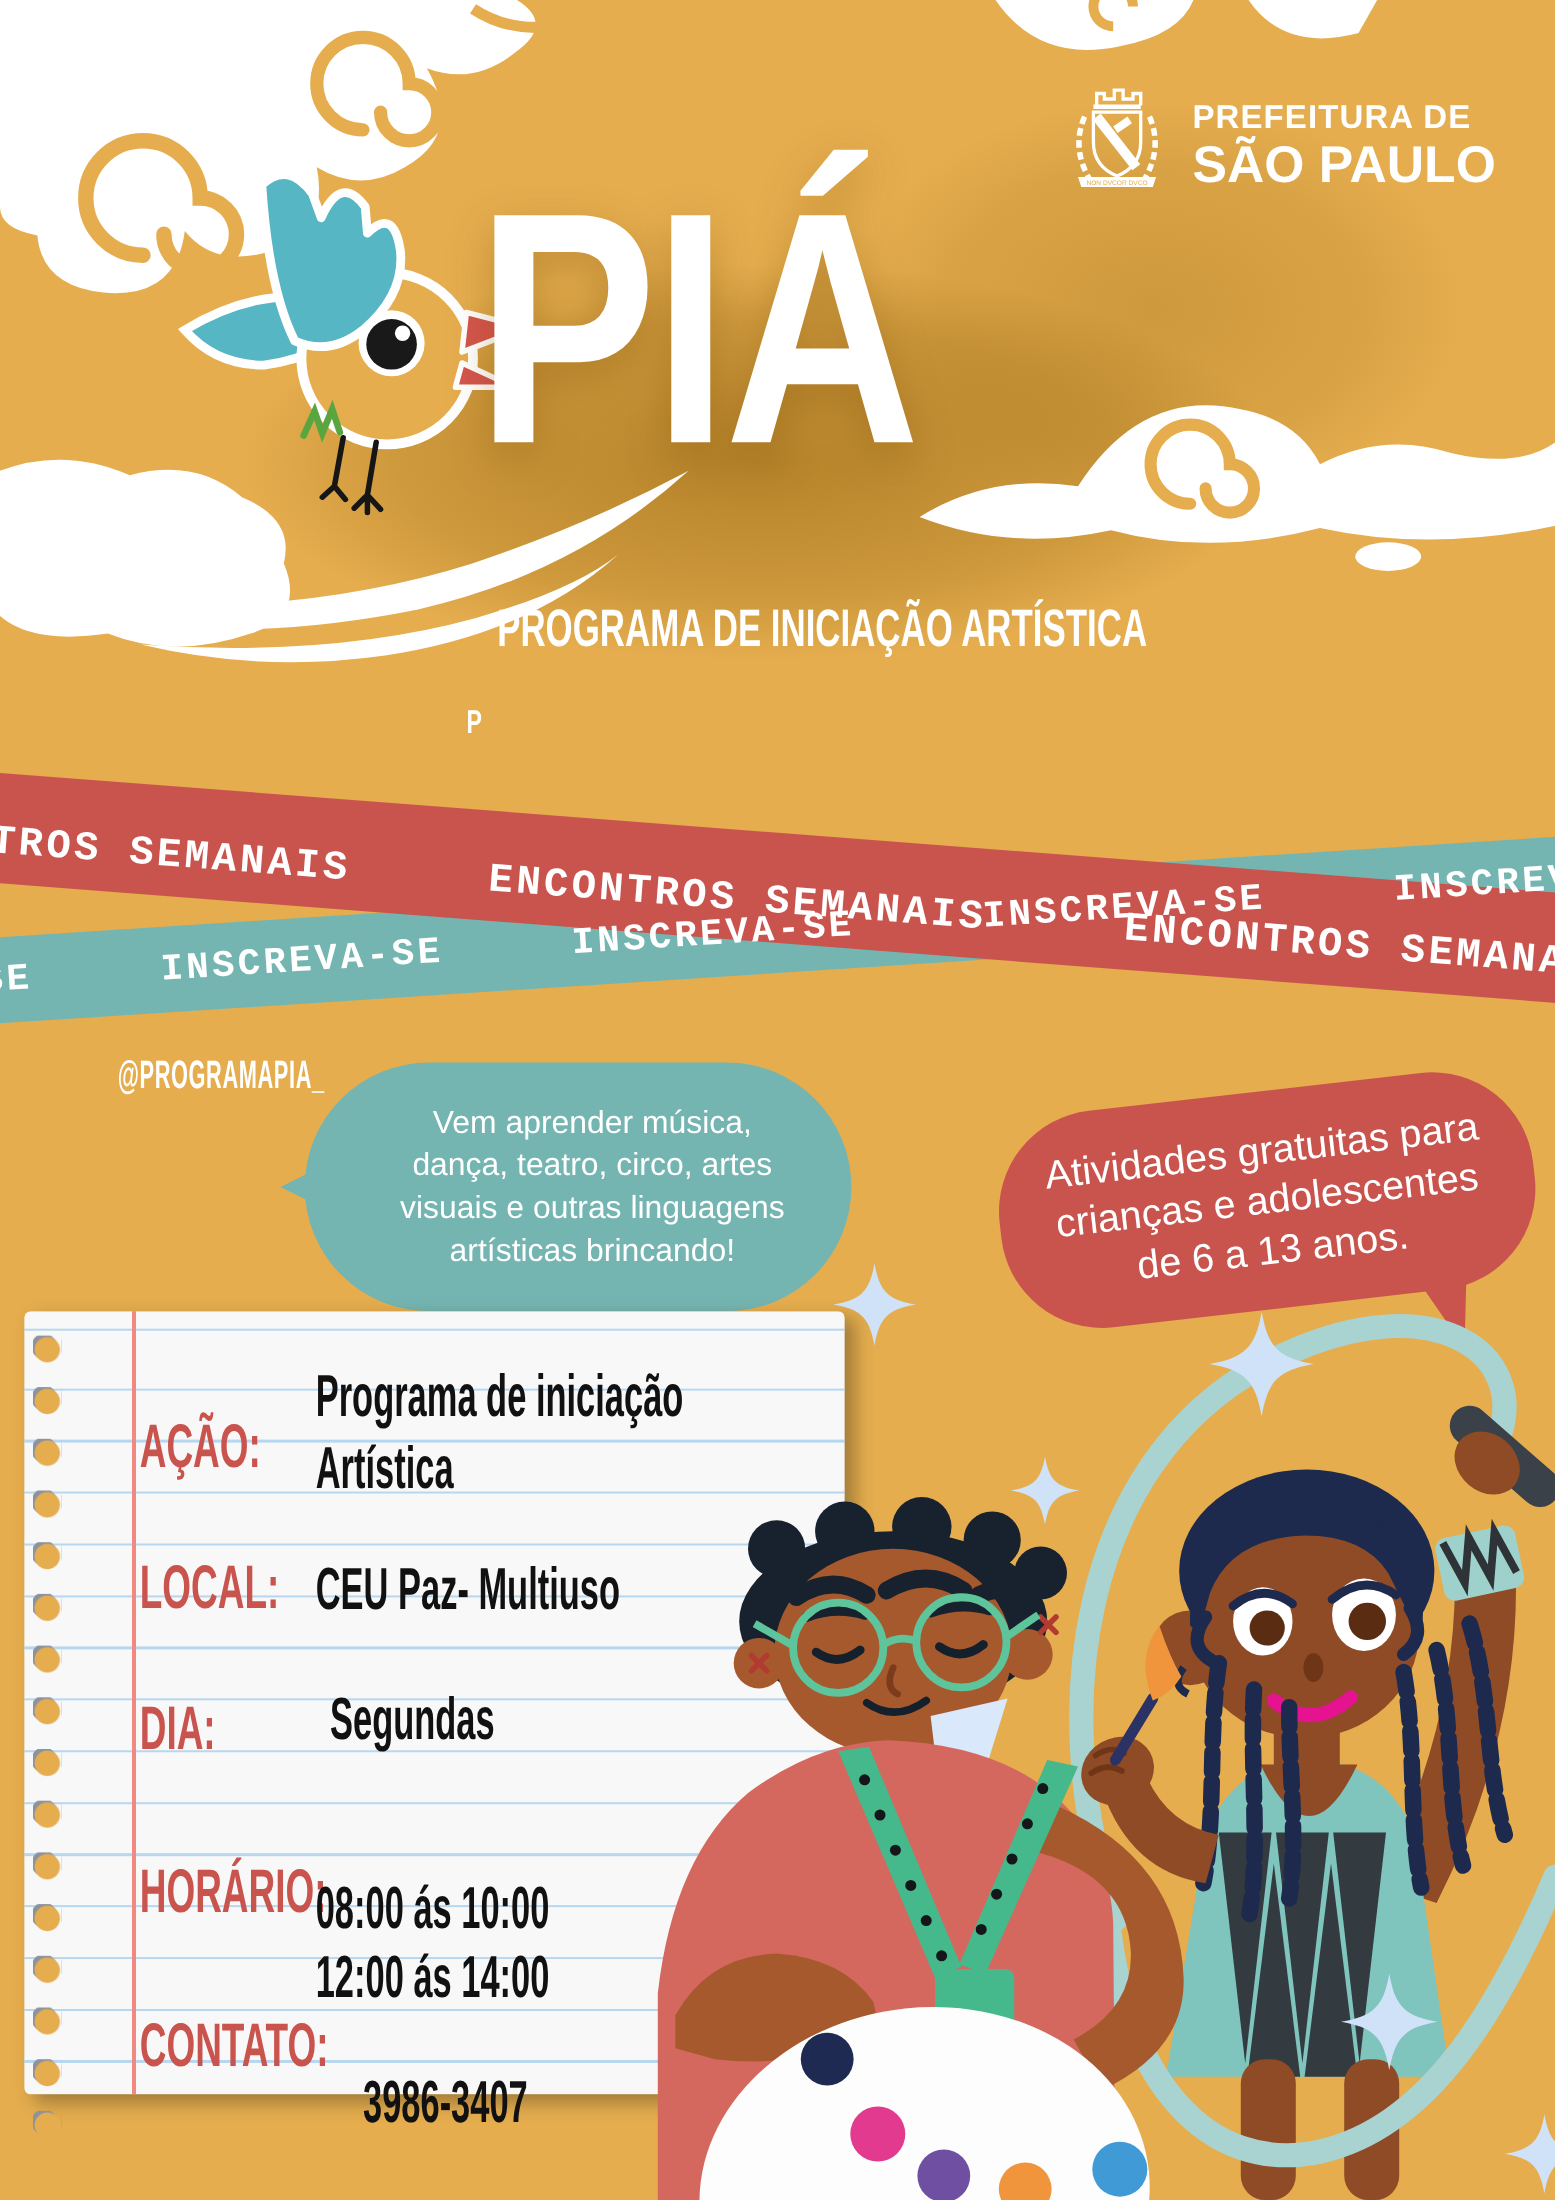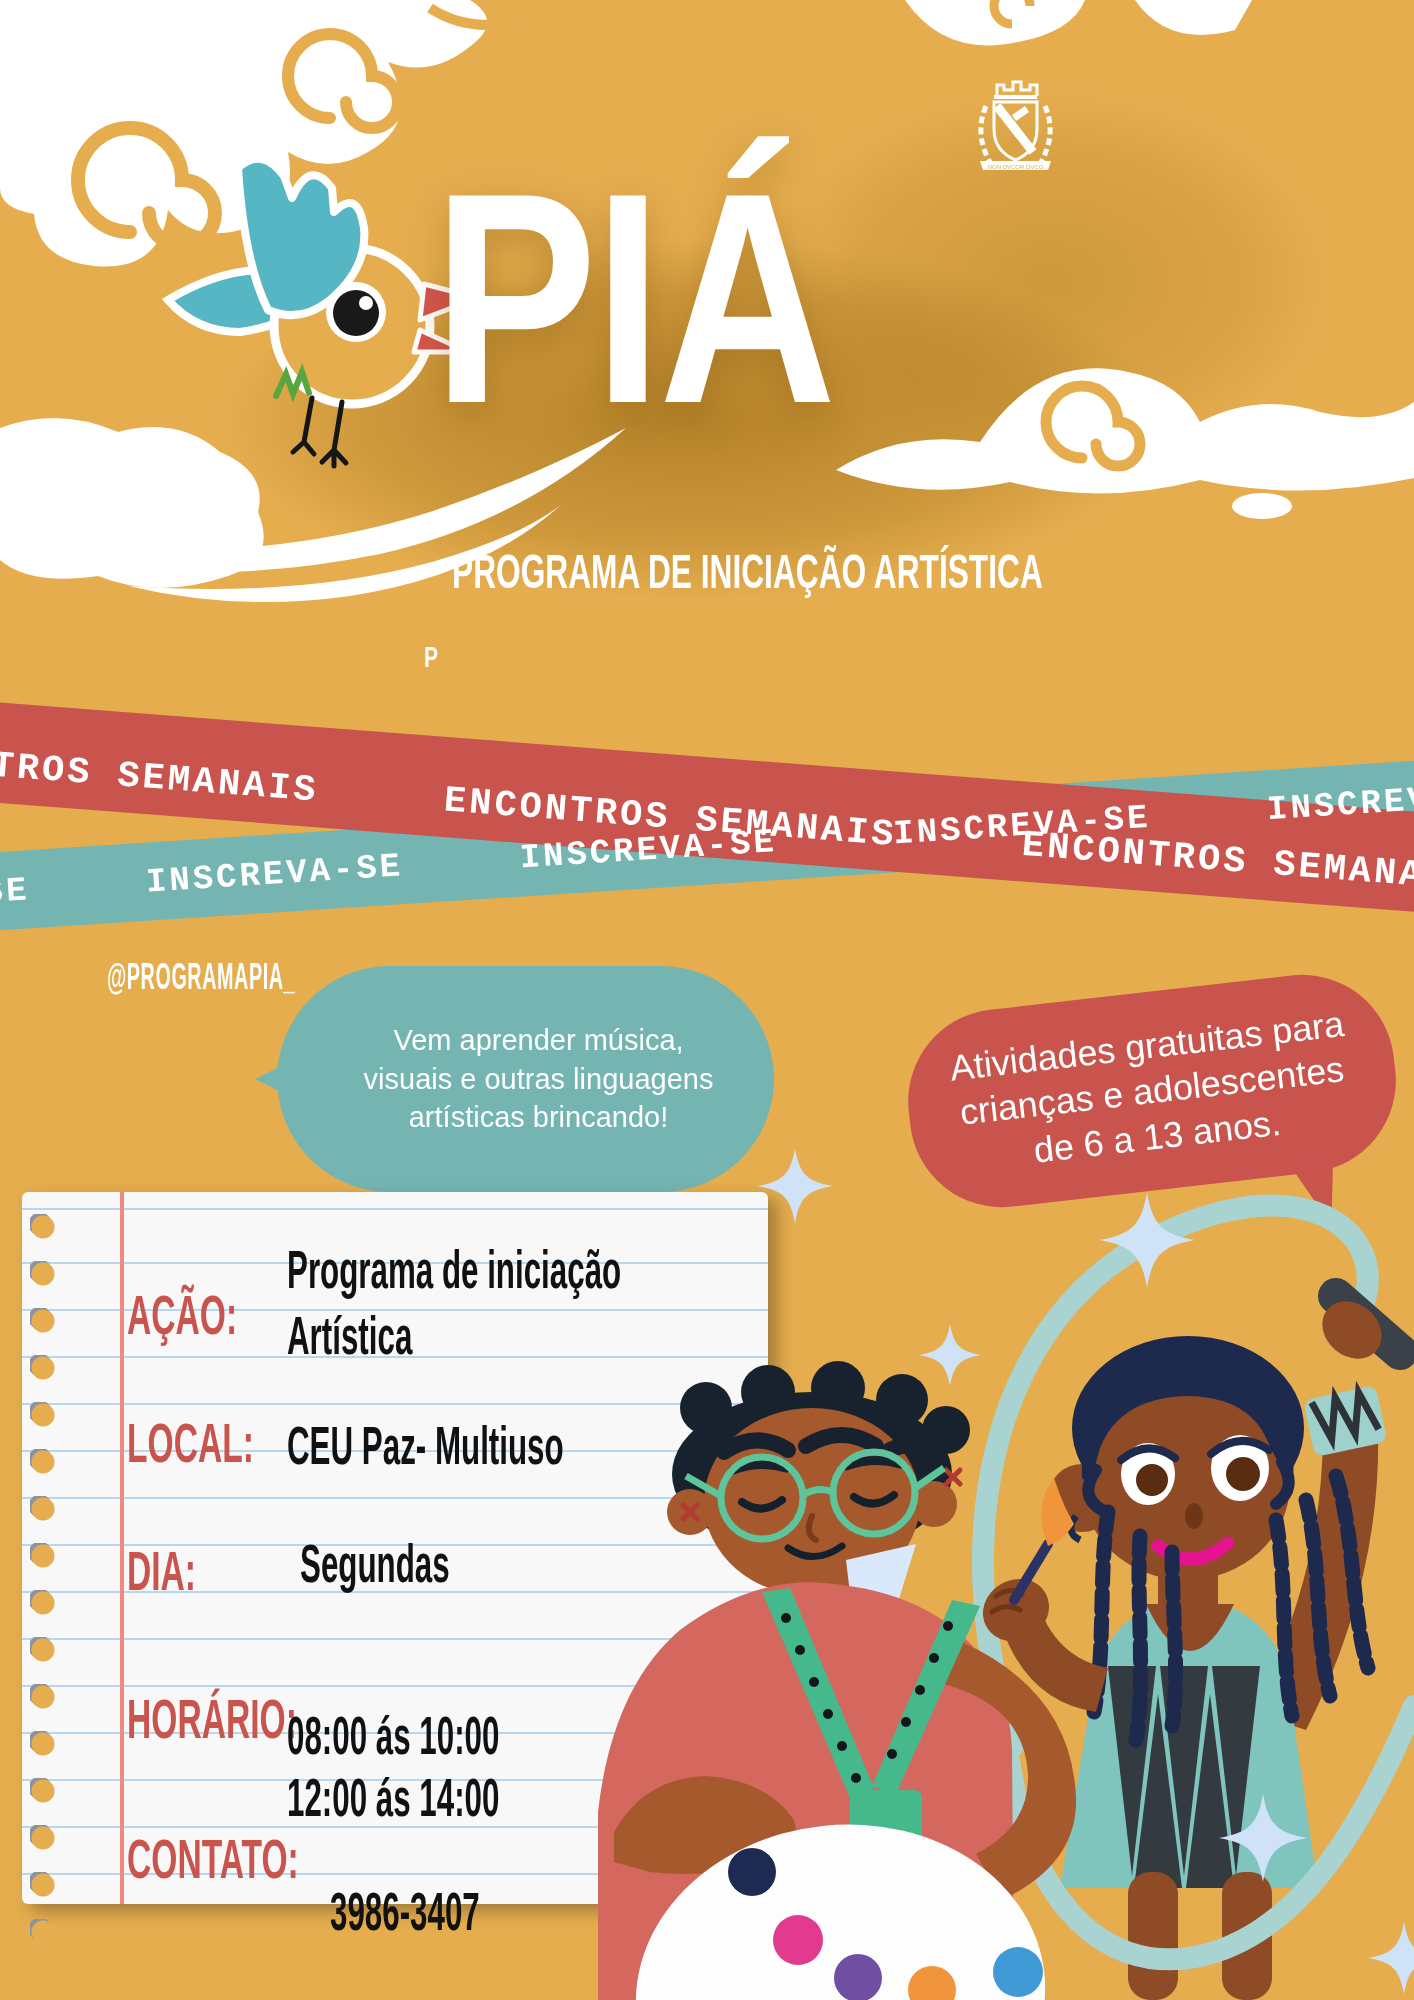--- a/index.html
+++ b/index.html
@@ -131,35 +131,40 @@
         <path d="M21,21 h43" stroke-width="4"></path>
         <path d="M21,26 h43 v27 q0,22 -21.5,31 q-21.5,-9 -21.5,-31 Z"></path>
         <path d="M24,30 L60,76" stroke-width="9"></path>
         <path d="M13,30 Q1,58 17,86" stroke-width="5" stroke-dasharray="7 4"></path>
         <path d="M72,30 Q84,58 68,86" stroke-width="5" stroke-dasharray="7 4"></path>
       </g>
       <path d="M39,39 l13,-9 l4,6 l-13,9 Z" fill="#fff"></path>
       <path d="M7,85 h71 l-3,9 h-65 Z" fill="#fff"></path>
       <text x="42.5" y="92.5" font-size="6" fill="#e5ad4e" text-anchor="middle">NON DVCOR DVCO</text>
     </svg>
+    <div class="logo-lines">
+      <div class="logo-l1">PREFEITURA DE</div>
+      <div class="logo-l2">SÃO PAULO</div>
+    </div>
   </div>
 
   <h1 class="title">PIÁ</h1>
   <div class="subtitle">PROGRAMA DE INICIAÇÃO ARTÍSTICA</div>
   <div class="stray">P</div>
 
   <div class="band band-teal"></div>
   <div class="band band-red"></div>
   <div class="bandtext bt-teal">INSCREVA-SE&nbsp;&nbsp;&nbsp;&nbsp;&nbsp;INSCREVA-SE&nbsp;&nbsp;&nbsp;&nbsp;&nbsp;INSCREVA-SE&nbsp;&nbsp;&nbsp;&nbsp;&nbsp;INSCREVA-SE&nbsp;&nbsp;&nbsp;&nbsp;&nbsp;INSCREVA-SE&nbsp;&nbsp;&nbsp;&nbsp;&nbsp;INSCREVA-SE</div>
   <div class="bandtext bt-red">ENCONTROS SEMANAIS&nbsp;&nbsp;&nbsp;&nbsp;&nbsp;ENCONTROS SEMANAIS&nbsp;&nbsp;&nbsp;&nbsp;&nbsp;ENCONTROS SEMANAIS&nbsp;&nbsp;&nbsp;&nbsp;&nbsp;ENCONTROS SEMANAIS</div>
 
   <div class="handle">@PROGRAMAPIA_</div>
 
   <div class="bubble bubble-teal">
     <div>Vem aprender música,</div>
+    <div>dança, teatro, circo, artes</div>
     <div>visuais e outras linguagens</div>
     <div>artísticas brincando!</div>
   </div>
 
   <div class="bubble bubble-red">
     <div>Atividades gratuitas para</div>
     <div>crianças e adolescentes</div>
     <div>de 6 a 13 anos.</div>
   </div>
 

